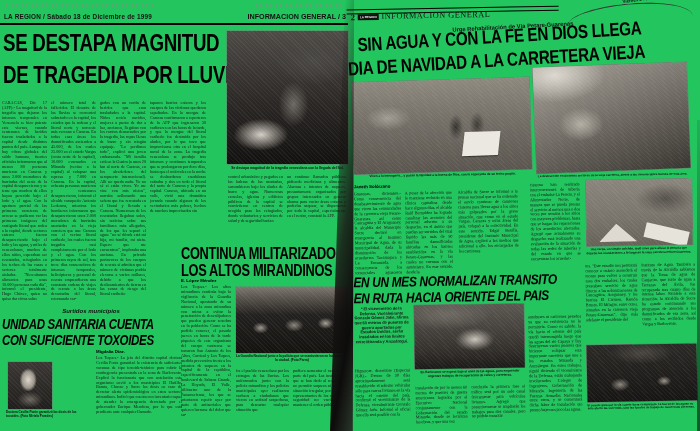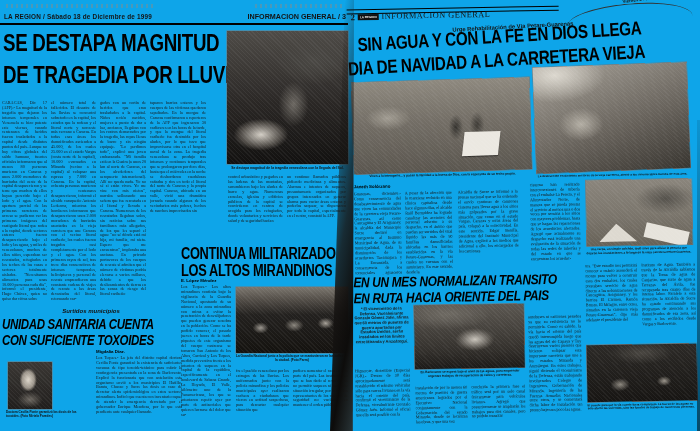--- a/index.html
+++ b/index.html
@@ -1,17 +1,17 @@
 <!DOCTYPE html>
 <html><head>
 <meta charset="utf-8">
 <style>
   html,body{margin:0;padding:0;background:#888;}
   #canvas{position:relative;width:700px;height:431px;overflow:hidden;
-    background:#0ea5e9;
+    background:#22c55e;
     font-family:"Liberation Serif",serif;color:#141414;}
   .abs{position:absolute;}
   .noise{height:4px;opacity:.45;
     background:repeating-linear-gradient(90deg,#8d8a84 0 2px,transparent 2px 5px);}
   .col{position:absolute;font:4.2px/1.17 "Liberation Serif",serif;
     text-align:justify;color:#191919;overflow:hidden;word-spacing:-.2px;}
   .cap{position:absolute;font:bold 3.4px/1.18 "Liberation Sans",sans-serif;
     color:#111;text-align:center;}
   .hl{position:absolute;font-family:"Liberation Sans",sans-serif;font-weight:900;
     color:#000;white-space:nowrap;transform-origin:left top;letter-spacing:-.4px;}

